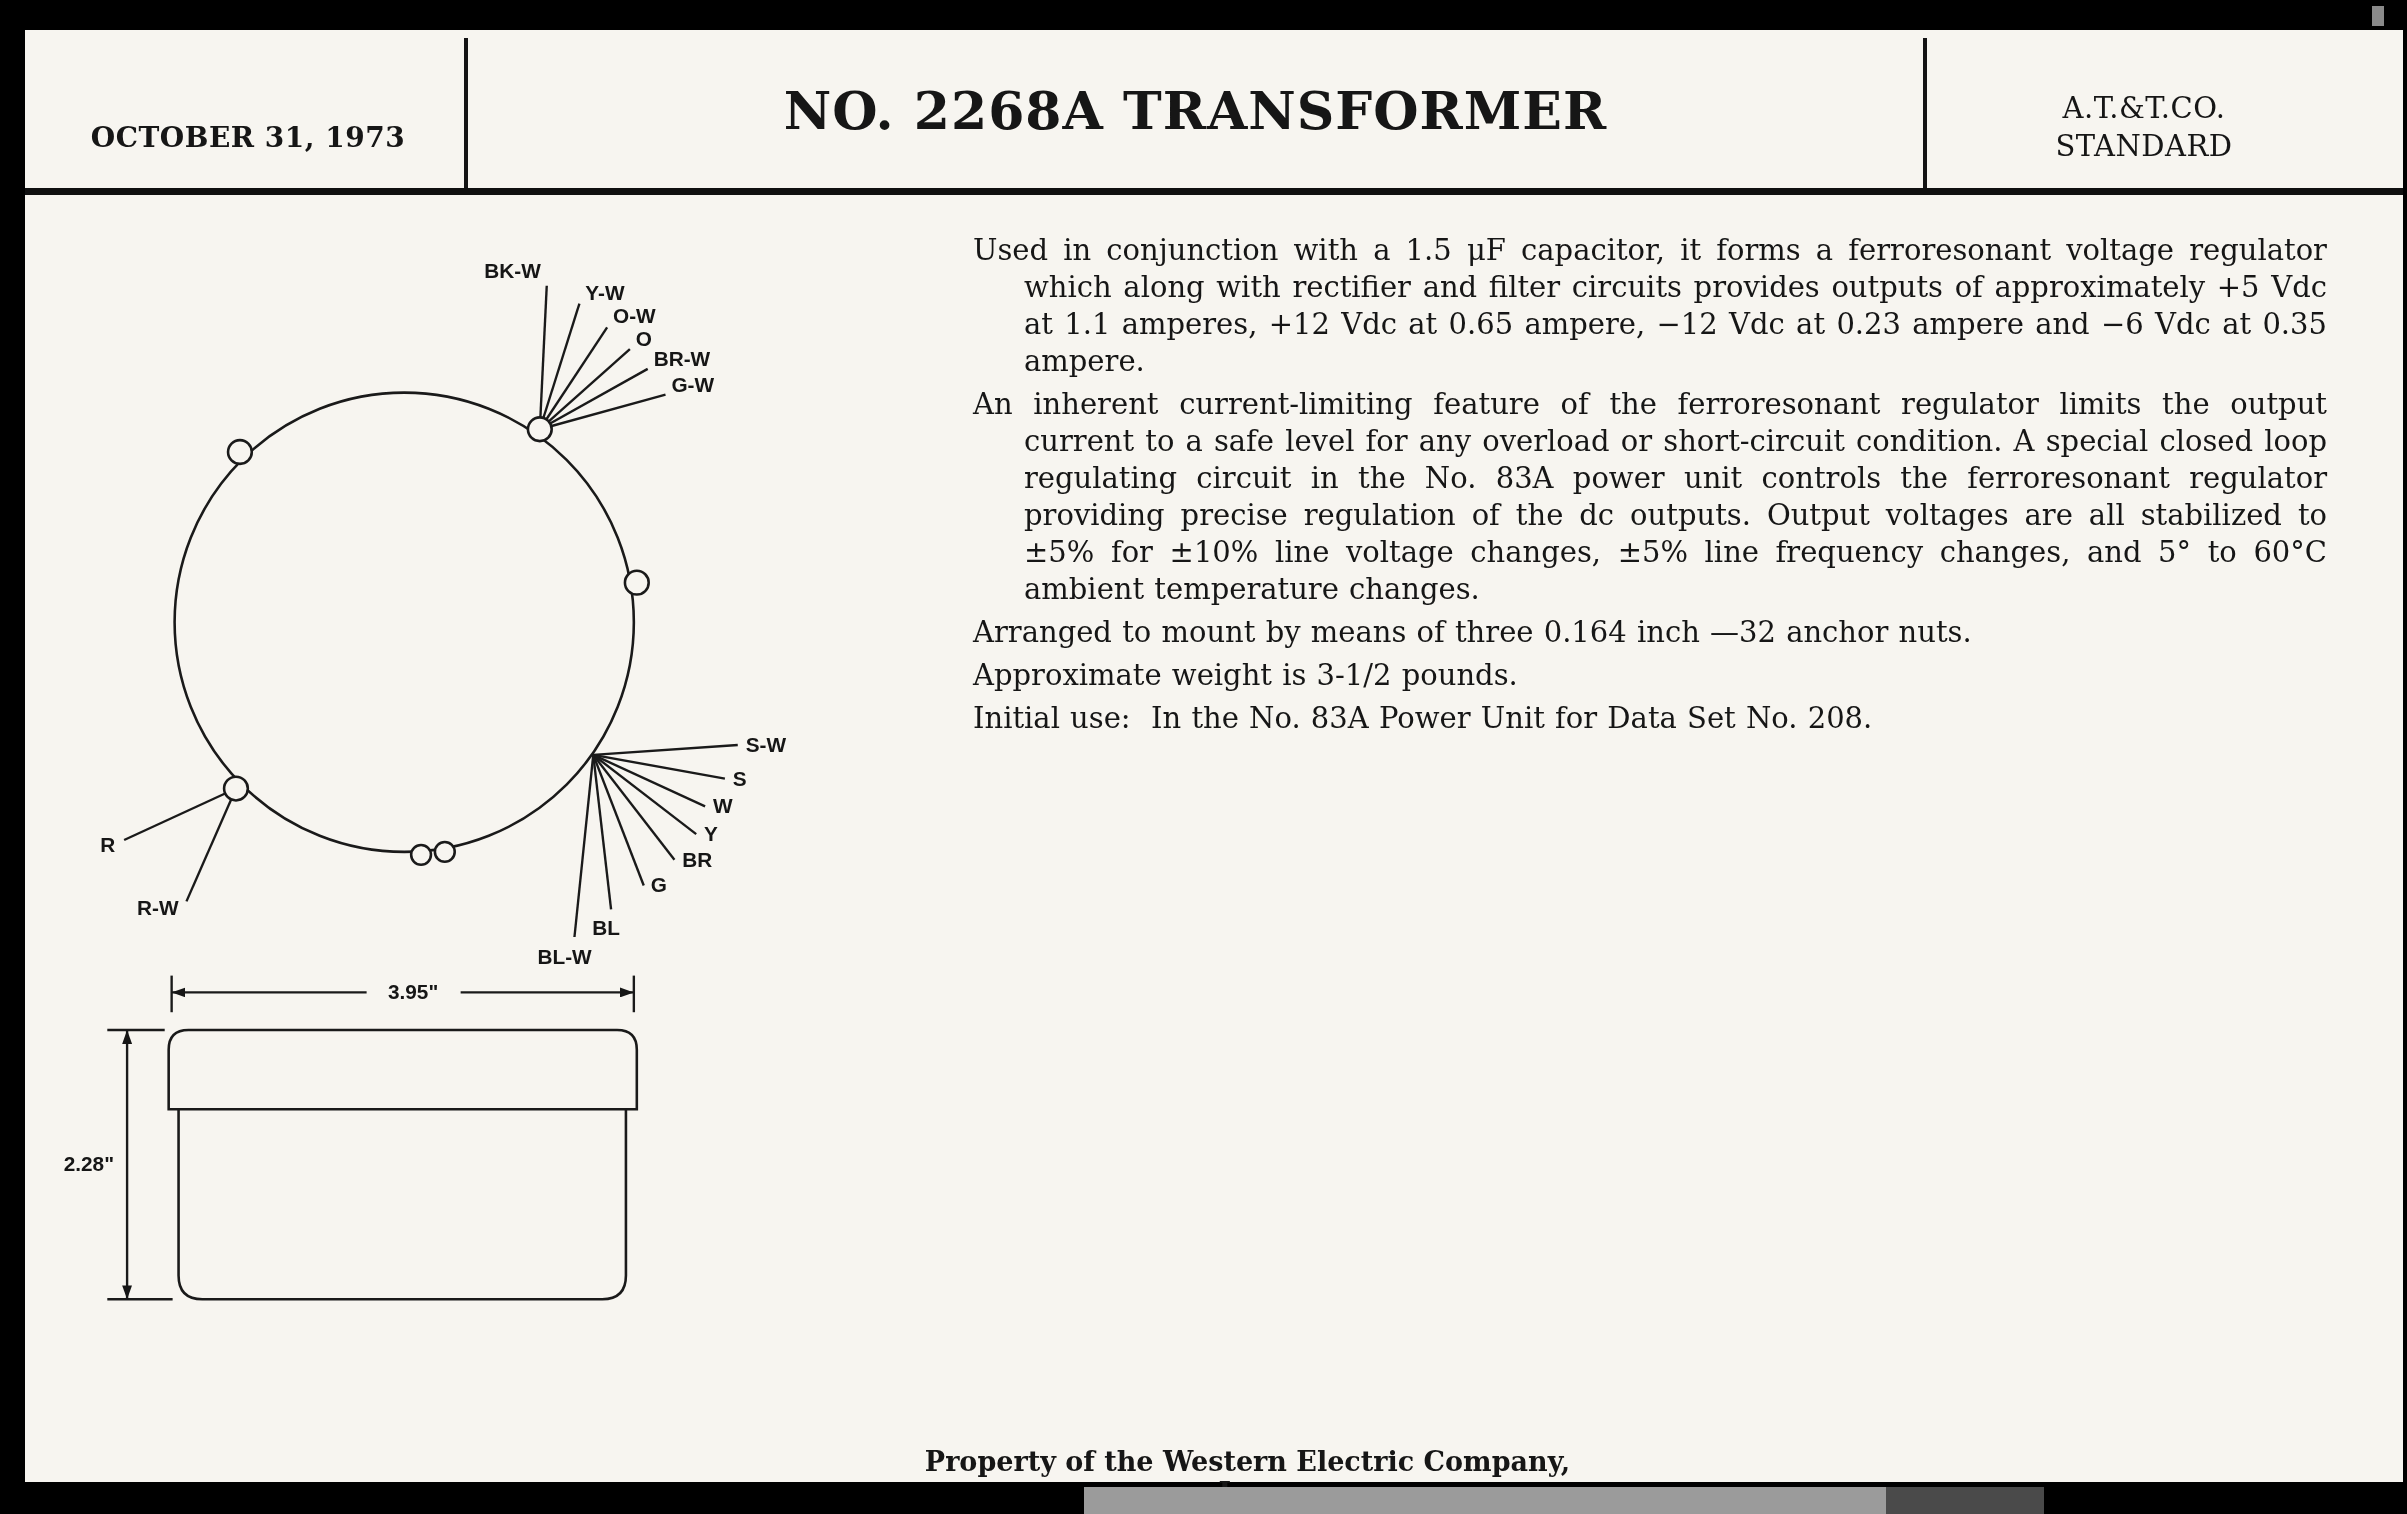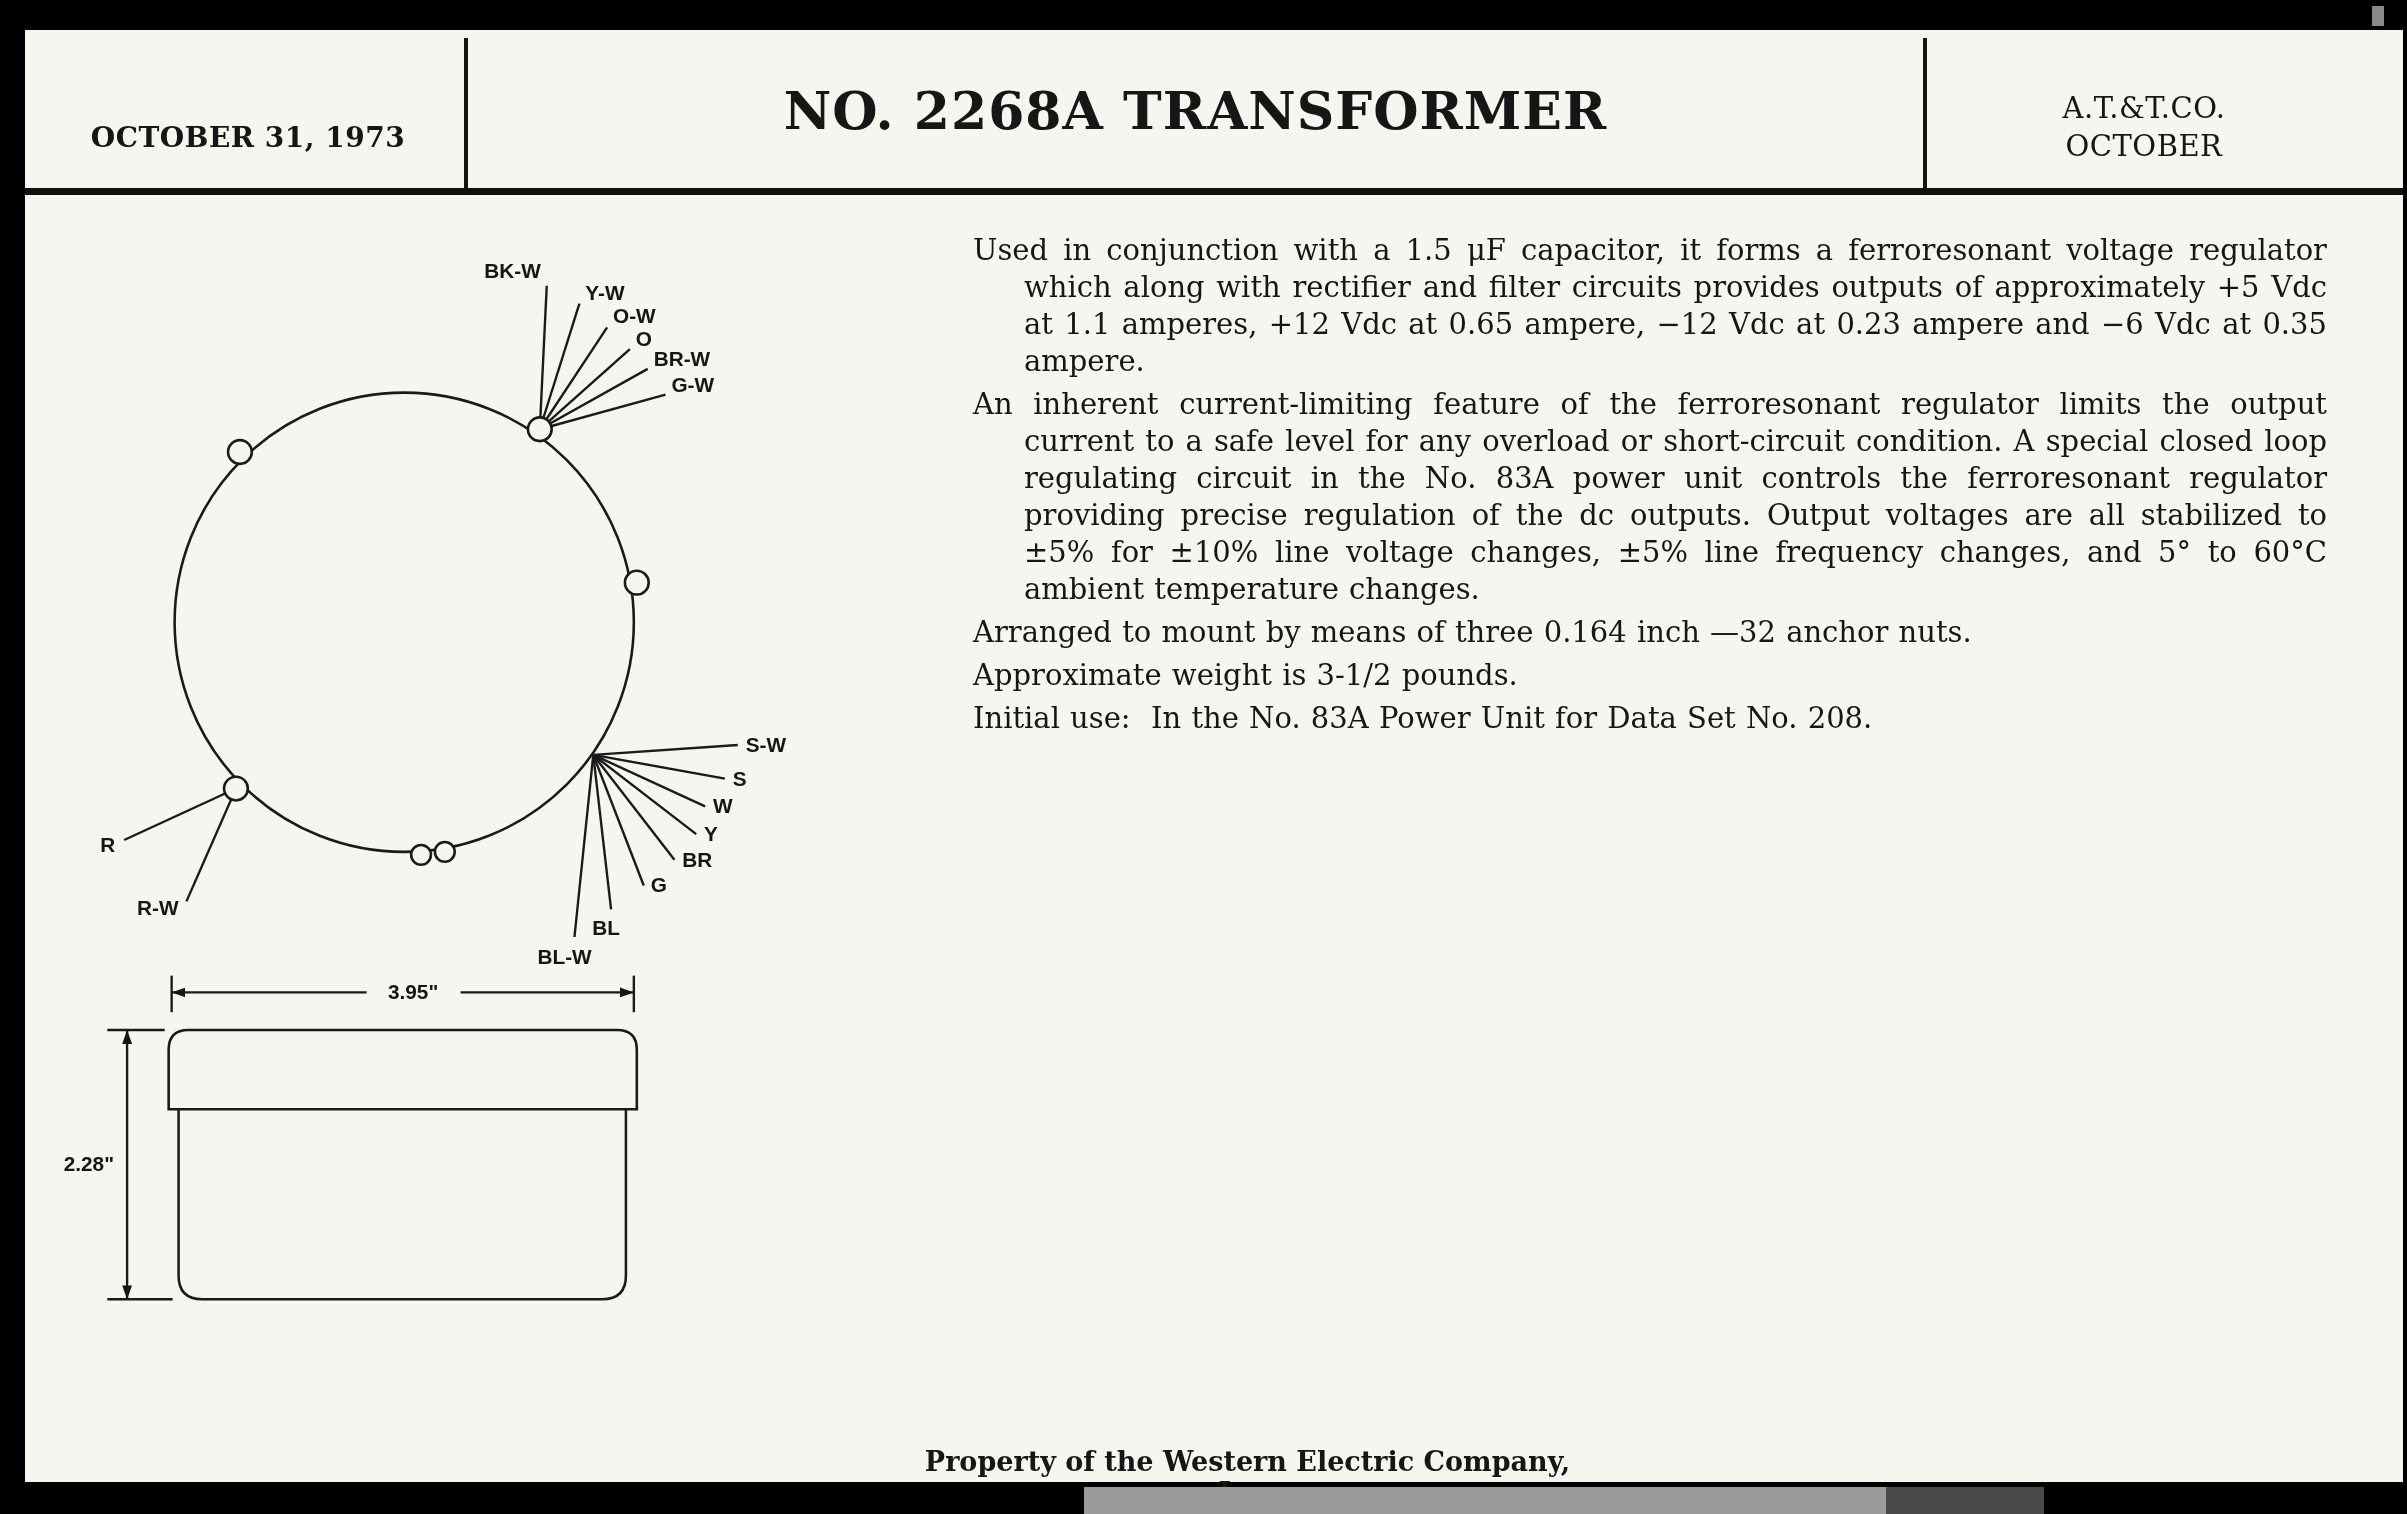--- a/index.html
+++ b/index.html
@@ -58,21 +58,21 @@
 <body>
 
 <div class="page">
 
   <div class="hdr-date">OCTOBER 31, 1973</div>
   <div class="vline vline1"></div>
   <h1 class="hdr-title">NO. 2268A TRANSFORMER</h1>
   <div class="vline vline2"></div>
   <div class="hdr-std">
     <div>A.T.&amp;T.CO.</div>
-    <div>OCTOBER</div>
+    <div>STANDARD</div>
   </div>
   <div class="hdr-rule"></div>
 
   <svg class="diagram" width="772" height="1109" viewBox="0 0 780 1120" xmlns="http://www.w3.org/2000/svg">
     <defs>
       <marker id="arr" markerWidth="14" markerHeight="10" refX="14" refY="5" orient="auto-start-reverse" markerUnits="userSpaceOnUse">
         <path d="M0,0 L14,5 L0,10 Z" fill="#161616"></path>
       </marker>
     </defs>
 

